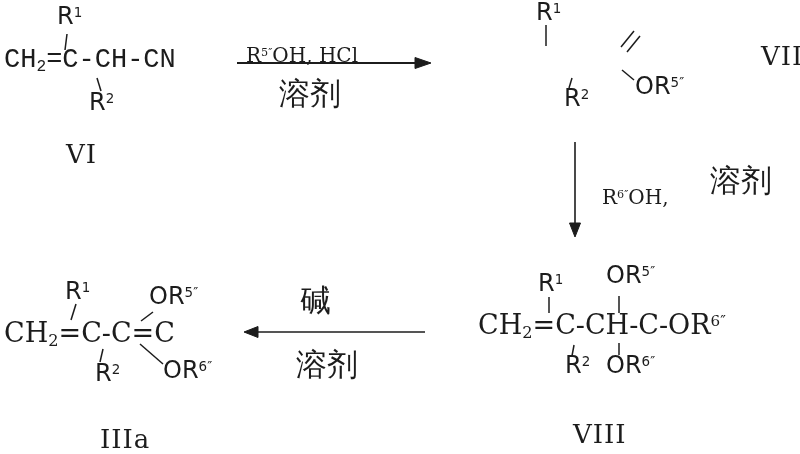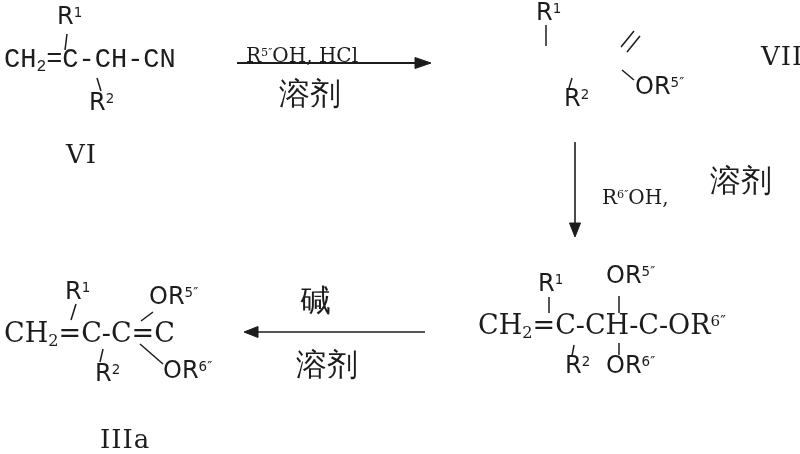--- a/index.html
+++ b/index.html
@@ -84,20 +84,21 @@
   <div class="abs serif nlabel" style="left:761px; top:43px;">VII</div>
 
   <div class="abs serif reagent" style="left:602px; top:162px;"><span>R</span><span class="sup">6″</span><span>OH,</span></div>
   <div class="abs cjk" style="left:710px; top:164px;">溶剂</div>
 
   <div class="abs serif chain" style="left:478px; top:311px;"><span>CH</span><span class="sub">2</span><span>=C-CH-C-OR</span><span class="sup">6″</span></div>
   <div class="abs sans rgroup" style="left:538px; top:271px;"><span>R</span><span class="sup">1</span></div>
   <div class="abs sans rgroup" style="left:606px; top:263px;"><span>OR</span><span class="sup">5″</span></div>
   <div class="abs sans rgroup" style="left:565px; top:353px;"><span>R</span><span class="sup">2</span></div>
   <div class="abs sans rgroup" style="left:606px; top:353px;"><span>OR</span><span class="sup">6″</span></div>
+  <div class="abs serif nlabel" style="left:573px; top:421px;">VIII</div>
 
   <div class="abs cjk" style="left:300px; top:284px;">碱</div>
   <div class="abs cjk" style="left:296px; top:348px;">溶剂</div>
 
   <div class="abs serif chain" style="left:4px; top:319px;"><span>CH</span><span class="sub">2</span><span>=C-C=C</span></div>
   <div class="abs sans rgroup" style="left:65px; top:279px;"><span>R</span><span class="sup">1</span></div>
   <div class="abs sans rgroup" style="left:149px; top:284px;"><span>OR</span><span class="sup">5″</span></div>
   <div class="abs sans rgroup" style="left:95px; top:361px;"><span>R</span><span class="sup">2</span></div>
   <div class="abs sans rgroup" style="left:163px; top:358px;"><span>OR</span><span class="sup">6″</span></div>
   <div class="abs serif nlabel" style="left:100px; top:426px;">IIIa</div>

